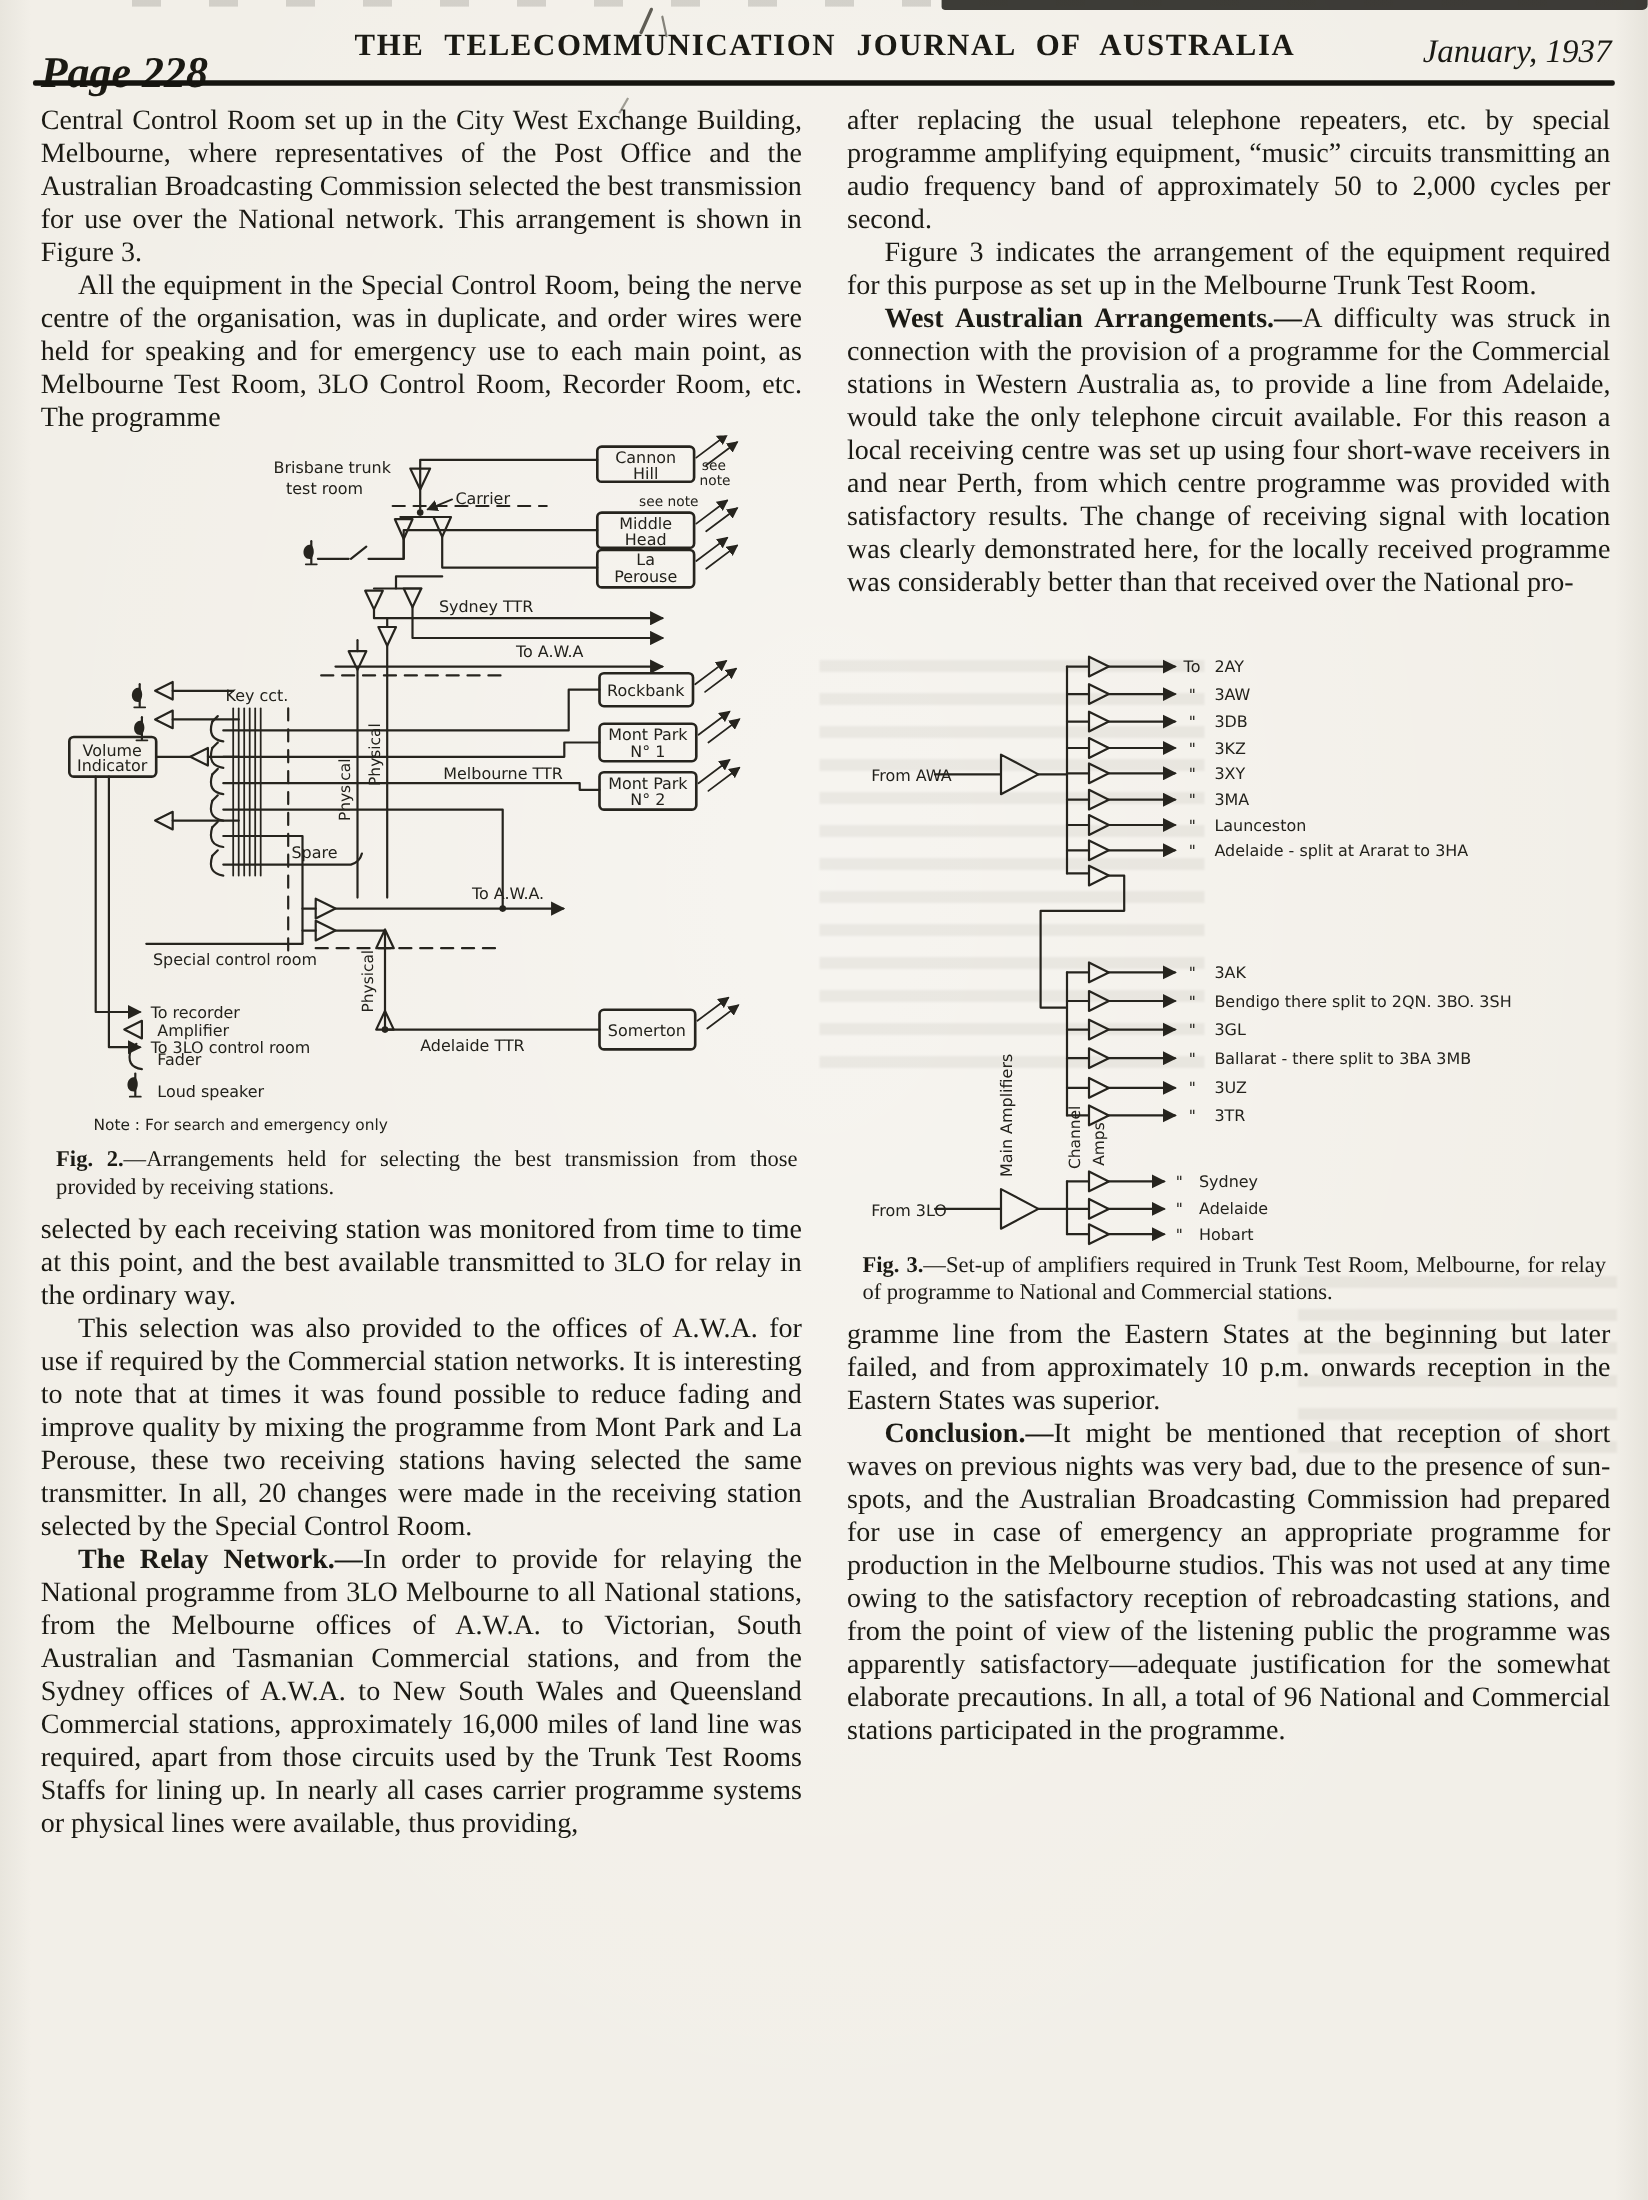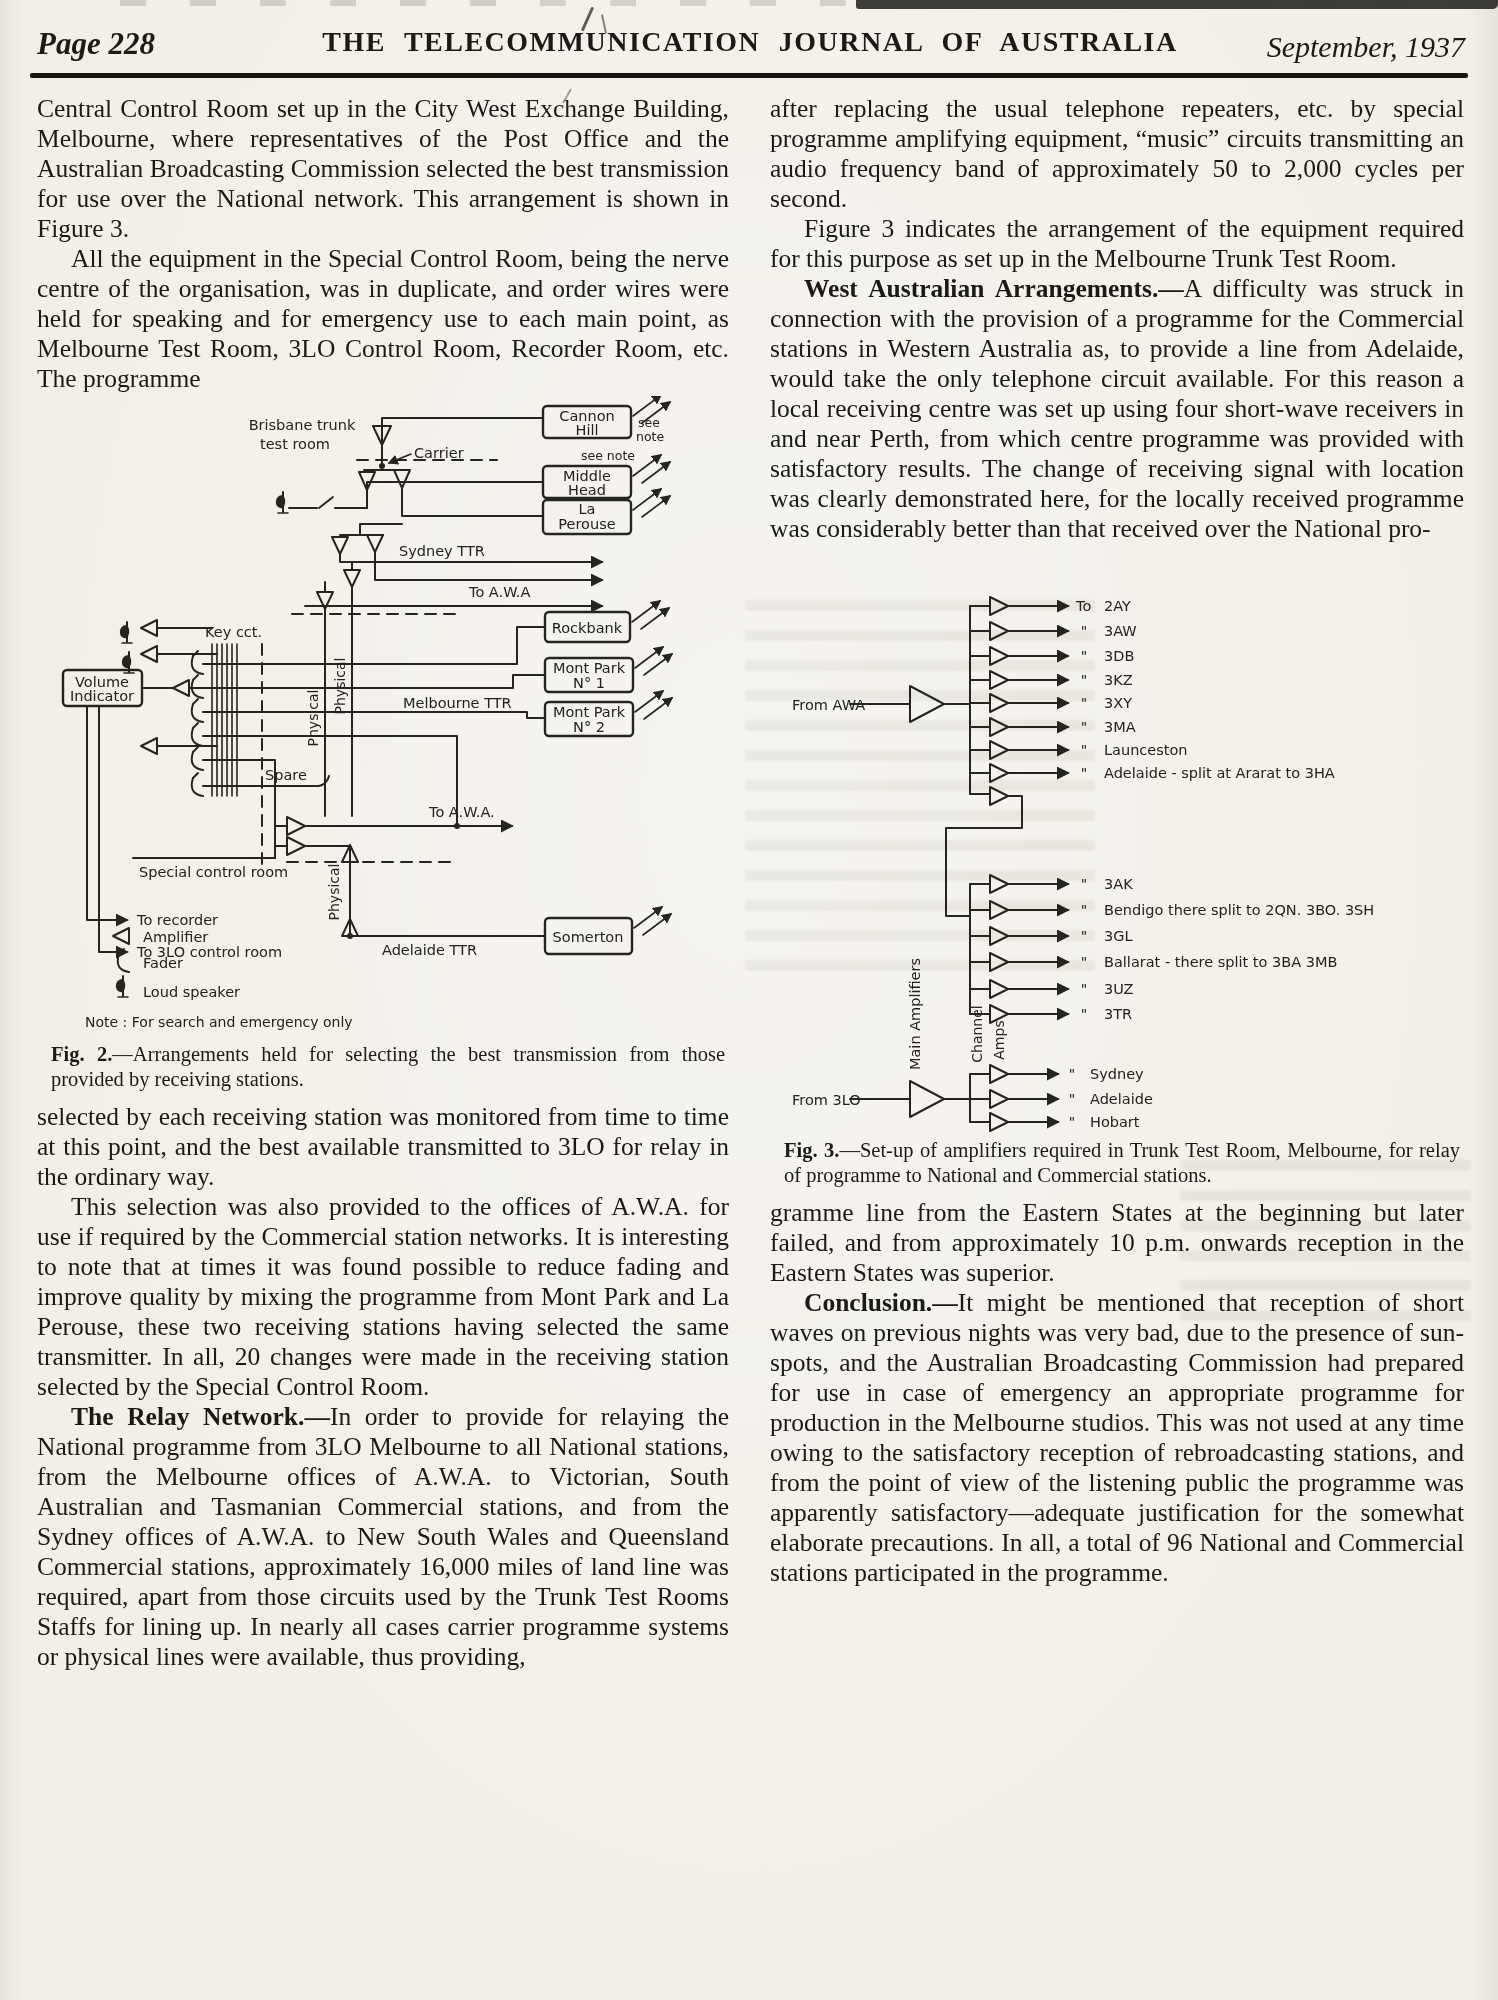--- a/index.html
+++ b/index.html
@@ -15,21 +15,21 @@
   
   .art-top-streak{position:absolute;left:856px;top:0;width:642px;height:9px;background:#23221e;opacity:.88;border-radius:0 0 5px 3px;}
   .art-top-mottle{position:absolute;left:120px;top:0;width:1378px;height:6px;background:repeating-linear-gradient(90deg,rgba(60,58,50,.5) 0 26px,rgba(60,58,50,0) 26px 70px);opacity:.35;}
   .art-pen1{position:absolute;left:586px;top:6px;width:3px;height:26px;background:#3a382f;transform:rotate(24deg);opacity:.8;border-radius:2px;}
   .art-pen2{position:absolute;left:603px;top:14px;width:2px;height:20px;background:#3a382f;transform:rotate(-12deg);opacity:.6;border-radius:2px;}
   .art-pen3{position:absolute;left:566px;top:88px;width:2px;height:16px;background:#4a473c;transform:rotate(30deg);opacity:.5;}
   .bleed{position:absolute;pointer-events:none;opacity:.07;
     background:repeating-linear-gradient(180deg, #5a5442 0 11px, transparent 11px 30px);filter:blur(1px);}
   
   .hdr{position:absolute;left:35px;top:24px;width:1430px;height:48px;}
-  .hdr .pageno{position:absolute;left:2px;top:2px;font-style:italic;font-weight:bold;font-size:31px;}
+  .hdr .pageno{position:absolute;left:2px;top:18px;font-style:italic;font-weight:bold;font-size:40px;}
   .hdr .title{position:absolute;left:0;right:0;top:2px;text-align:center;font-weight:bold;font-size:28px;letter-spacing:1.5px;word-spacing:10px;}
   .hdr .date{position:absolute;right:0;top:6px;font-style:italic;font-size:30px;}
   .rule{position:absolute;left:30px;top:73px;width:1438px;height:5px;background:#15140f;border-radius:2px;}
   
   .col{position:absolute;top:94px;font-size:25.5px;line-height:30px;text-align:justify;}
   .col-l{left:37px;width:692px;}
   .col-r{left:770px;width:694px;}
   p{margin:0;}
   p.ind{text-indent:34px;}
   b.lead{font-weight:bold;}
@@ -57,21 +57,21 @@
 <div class="art-top-mottle"></div>
 <div class="art-pen1"></div>
 <div class="art-pen2"></div>
 <div class="art-pen3"></div>
 <div class="bleed" style="left:745px;top:600px;width:350px;height:390px;"></div>
 <div class="bleed" style="left:1180px;top:1160px;width:290px;height:170px;"></div>
 
 <div class="hdr">
   <div class="pageno">Page 228</div>
   <div class="title">THE TELECOMMUNICATION JOURNAL OF AUSTRALIA</div>
-  <div class="date">September, 1937</div>
+  <div class="date">January, 1937</div>
 </div>
 <div class="rule"></div>
 
 <div class="col col-l">
   <p>Central Control Room set up in the City West Exchange Building, Melbourne, where representatives of the Post Office and the Australian Broadcasting Commission selected the best transmission for use over the National network. This arrangement is shown in Figure 3.</p>
   <p class="ind">All the equipment in the Special Control Room, being the nerve centre of the organisation, was in duplicate, and order wires were held for speaking and for emergency use to each main point, as Melbourne Test Room, 3LO Control Room, Recorder Room, etc.  The programme</p>
 
   <svg class="figwrap" width="692" height="642" viewBox="0 0 692 642" style="margin-top:2px;">
     <defs>
       <marker id="ah" viewBox="0 0 10 10" refX="8.5" refY="5" markerWidth="6.5" markerHeight="6.5" orient="auto-start-reverse">

